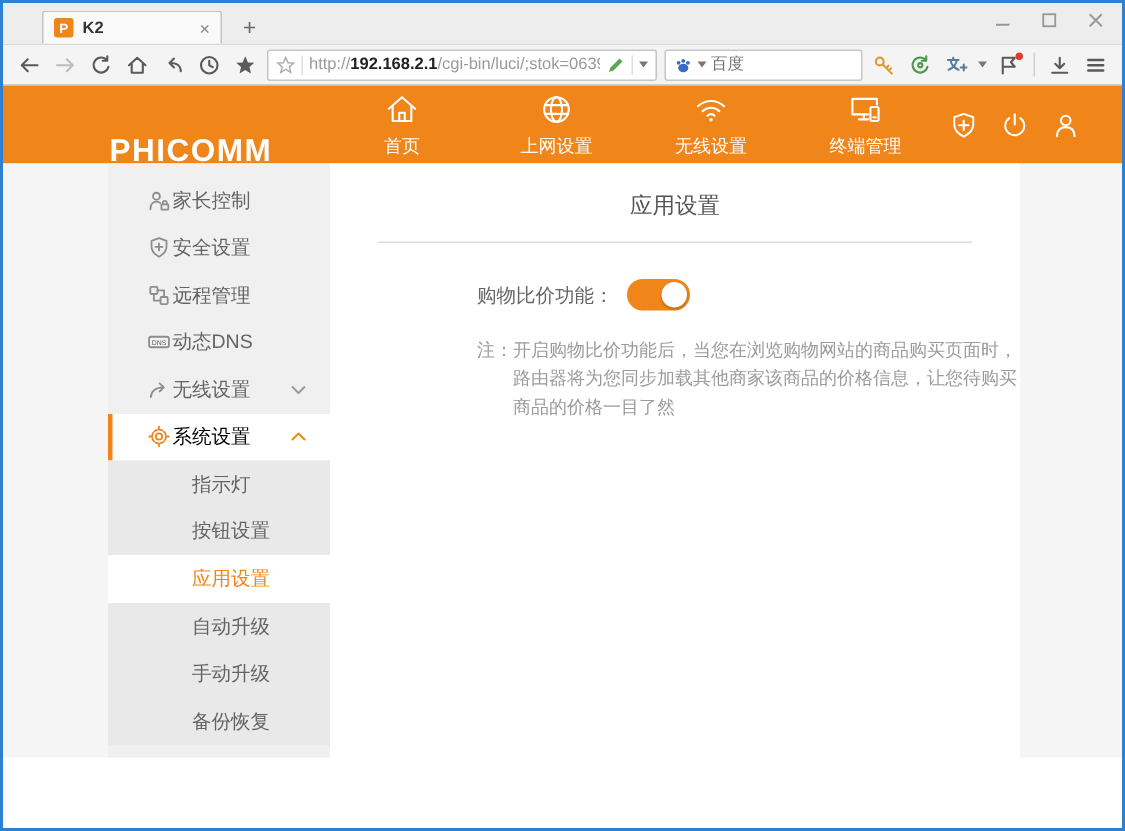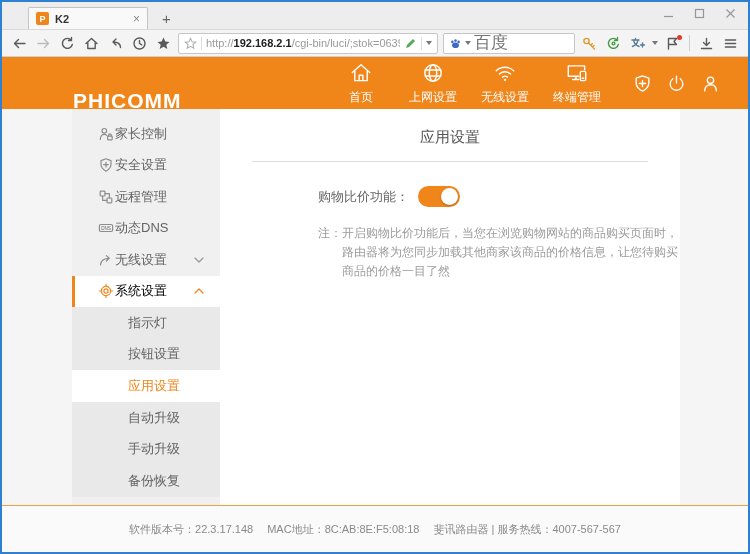--- a/index.html
+++ b/index.html
@@ -21,29 +21,29 @@
   .tb-icon { width:19px; height:19px; display:flex; align-items:center; justify-content:center; color:#5a5a5a; flex:none; }
   .tb-icon svg { stroke:currentColor; fill:none; stroke-width:1.4; stroke-linecap:round; stroke-linejoin:round; }
   .tb-icon.disabled { color:#bcbcbc; }
   .urlbar { flex:1; height:21px; background:#fff; border:1px solid #c6c6c6; border-radius:2px; display:flex; align-items:center; padding:0 5px; gap:4px; min-width:0; }
   .url-star { color:#b0b0b0; flex:none; display:flex; }
   .url-sep { width:1px; height:13px; background:#ddd; flex:none; }
   .url-text { font-size:11px; color:#9a9a9a; white-space:nowrap; overflow:hidden; flex:1; }
   .url-text .dom { color:#222; font-weight:bold; }
   .caret { width:0; height:0; border-left:3px solid transparent; border-right:3px solid transparent; border-top:4px solid #777; flex:none; }
   .searchbox { width:132px; height:21px; background:#fff; border:1px solid #c6c6c6; border-radius:2px; display:flex; align-items:center; padding:0 5px; gap:3px; flex:none; }
-  .search-input { border:none; outline:none; width:100%; font-size:17px; color:#333; background:transparent; font-family:Liberation Serif, serif; }
+  .search-input { border:none; outline:none; width:100%; font-size:11px; color:#333; background:transparent; font-family:Liberation Serif, serif; }
   .tb-sep { width:1px; height:16px; background:#d0d0d0; margin:0 2px; flex:none; }
   .reddot { position:relative; }
   .reddot::after { content:""; position:absolute; top:1px; right:0; width:5px; height:5px; border-radius:50%; background:#e23b2e; }
 
   
   .appheader { height:52px; background:#f0851a; display:flex; align-items:stretch; }
   .logo { color:#fff; font-size:21px; font-weight:bold; letter-spacing:1px; margin-left:71px; align-self:center;margin-top:35px; }
-  .nav { display:flex; margin-left:auto; }
+  .nav { display:flex; margin-left:auto;gap:31px; }
   .nav-item { width:72px; display:flex; flex-direction:column; align-items:center; justify-content:center; gap:4px; color:#fff; font-size:12px; cursor:pointer; }
   .nav-item.active { background:#fff; color:#f0851a; }
   .nav-item svg { stroke:currentColor; fill:none; stroke-width:1.3; stroke-linecap:round; stroke-linejoin:round; }
   .hdr-icons { display:flex; align-items:center; gap:15px; margin:0 28px 0 20px; }
   .hdr-icons svg { stroke:#fff; fill:none; stroke-width:1.3; stroke-linecap:round; stroke-linejoin:round; }
 
   
   .page { height:396px; background:#f5f5f5; display:flex; }
   .sidecol { margin-left:70px; width:148px; background:#f0f0f0; padding-top:9px; flex:none; }
   .side-item { height:31.5px; display:flex; align-items:center; padding-left:26px; gap:1px; font-size:13px; color:#646464; cursor:pointer; }
@@ -337,19 +337,14 @@
           </div>
       </div>
       <div class="note">
         <div class="note-line">注：开启购物比价功能后，当您在浏览购物网站的商品购买页面时，</div>
         <div class="note-line">路由器将为您同步加载其他商家该商品的价格信息，让您待购买</div>
         <div class="note-line">商品的价格一目了然</div>
       </div>
     </div>
   </div>
 
-  <div class="footer">
-    <span>软件版本号：22.3.17.148</span>
-    <span>MAC地址：8C:AB:8E:F5:08:18</span>
-    <span>斐讯路由器 | 服务热线：4007-567-567</span>
-  </div>
 
 </div>
 
 </body></html>

